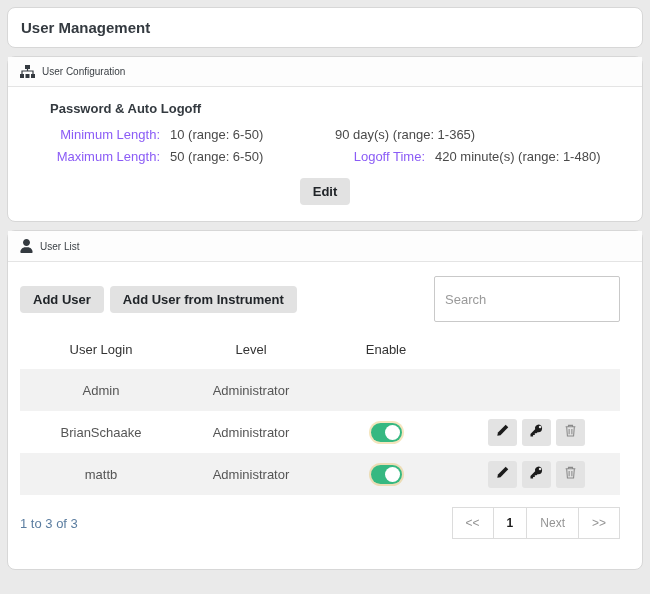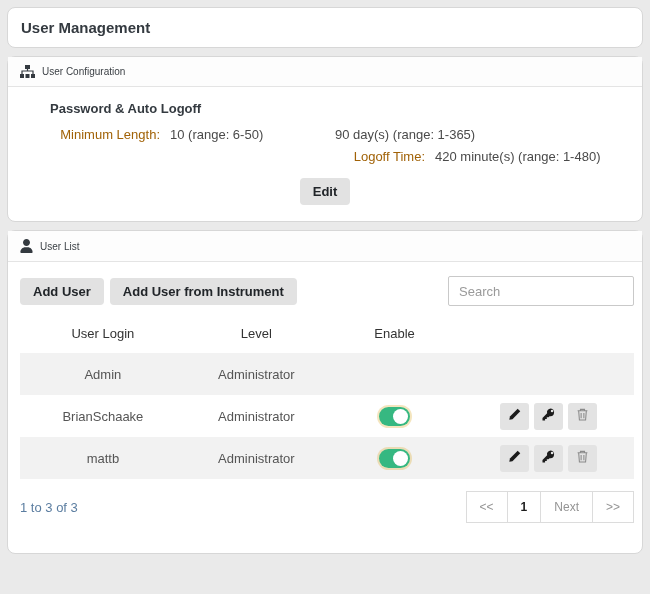--- a/index.html
+++ b/index.html
@@ -30,44 +30,44 @@
   }
   .panel-header .hdr-text { font-size:10px; color:#3a3f44; }
   .panel-header svg { display:block; }
 
   
   .config-body { padding:14px 14px 16px 14px; }
   .config-heading { margin-left:28px; font-size:13px; font-weight:bold; color:#343a40; }
   .config-grid { display:flex; margin-top:6px; }
   .config-col { width:50%; }
   .cfg-row { display:flex; margin-top:3px; }
-  .cfg-row .lbl { font-size:13px; color:#a16207; text-align:right; line-height:19px; }
+  .cfg-row .lbl { font-size:13px; color:#8b5cf6; text-align:right; line-height:19px; }
   .cfg-row .val { font-size:13px; color:#4a4a4a; line-height:19px; margin-left:10px; }
   .col-left .lbl { width:138px; }
   .col-left .val { width:150px; }
   .col-right .lbl { width:100px; }
   .col-right .val { width:178px; }
   .btn {
     display:inline-block;
     background:#e2e2e2;
     border:none; border-radius:4px;
     font-family:"Liberation Sans", sans-serif;
     font-size:13px; font-weight:bold; color:#212529;
     padding:6px 13px;
     cursor:pointer;
   }
   .edit-wrap { text-align:center; margin-top:12px; }
 
   
-  .list-body { padding:14px 8px 30px 12px; }
+  .list-body { padding:14px 22px 30px 12px; }
   .toolbar { display:flex; align-items:center; }
   .toolbar .btn { margin-right:6px; }
   .search-box {
     margin-left:auto;
-    width:186px; height:30px;
+    width:186px; height:46px;
     border:1px solid #c9c9c9; border-radius:2px;
     font-family:"Liberation Sans", sans-serif;
     font-size:13px; color:#444;
     padding:0 10px;
   }
   .search-box::placeholder { color:#9a9a9a; }
 
   table.users { width:100%; border-collapse:collapse; margin-top:13px; }
   table.users th {
     font-size:13px; font-weight:normal; color:#333;
@@ -146,20 +146,24 @@
 
   <div class="config-body">
     <div class="config-heading">Password &amp; Auto Logoff</div>
 
     <div class="config-grid">
       <div class="config-col col-left">
         <div class="cfg-row">
           <span class="lbl">Minimum Length:</span>
           <span class="val">10 (range: 6-50)</span>
         </div>
+        <div class="cfg-row">
+          <span class="lbl">Maximum Length:</span>
+          <span class="val">50 (range: 6-50)</span>
+        </div>
       </div>
       <div class="config-col col-right">
         <div class="cfg-row">
           <span class="val">90 day(s) (range: 1-365)</span>
         </div>
         <div class="cfg-row">
           <span class="lbl">Logoff Time:</span>
           <span class="val">420 minute(s) (range: 1-480)</span>
         </div>
       </div>

